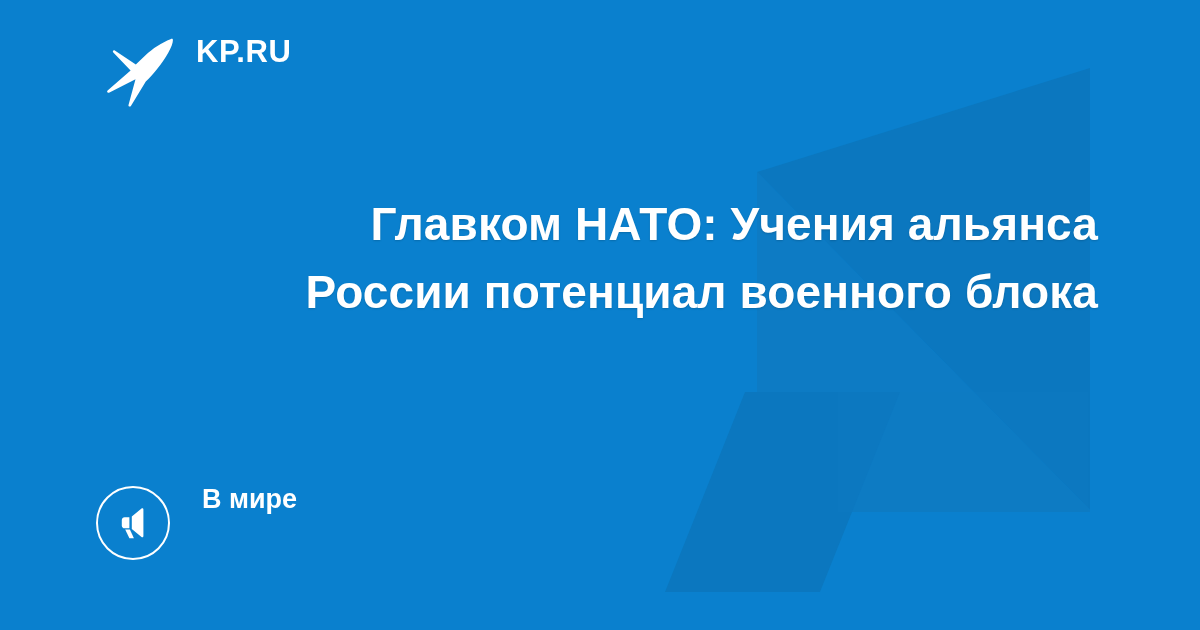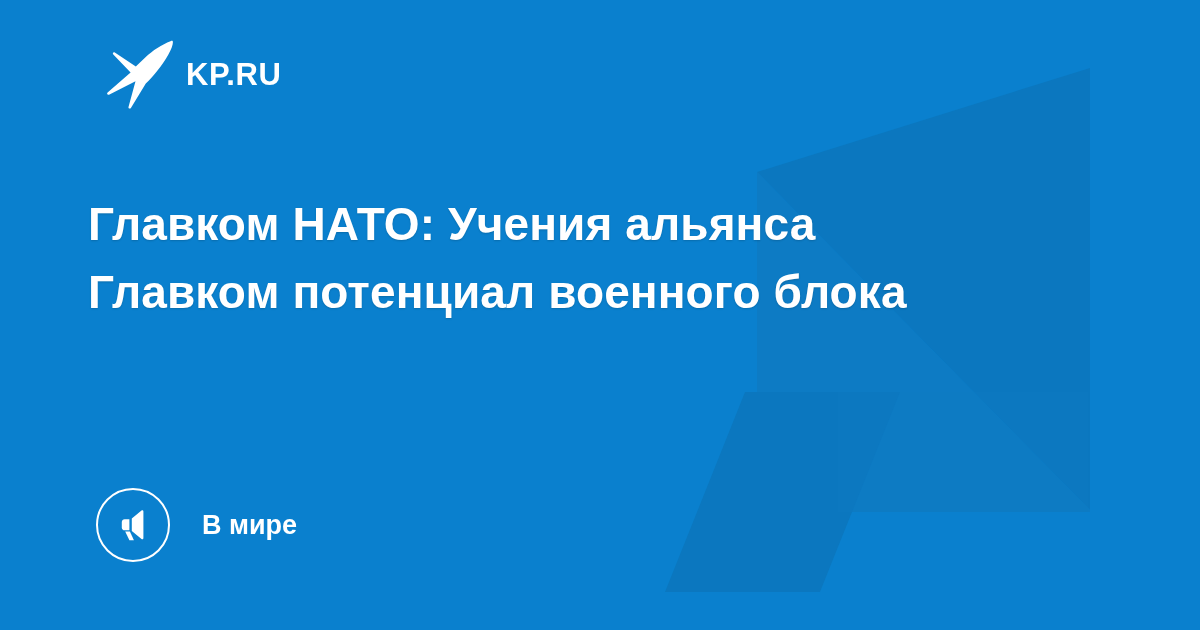--- a/index.html
+++ b/index.html
@@ -28,22 +28,22 @@
     width: 1200px;
     height: 630px;
   }
 
   
   .header {
     position: absolute;
     left: 104px;
     top: 36px;
     display: flex;
-    align-items: center;
-    gap: 12px;
+    align-items: flex-start;
+    gap: 22px;
     height: 76px;
   }
   .logo-bird {
     width: 70px;
     height: 72px;
     display: block;
     flex: none;
   }
   .logo-bird svg { display: block; width: 70px; height: 72px; }
 
@@ -62,29 +62,29 @@
     left: 88px;
     top: 190px;
     width: 1010px;
     color: #ffffff;
     font-size: 46px;
     font-weight: bold;
     line-height: 68px;
     letter-spacing: 0.1px;
     text-shadow: 0 1px 2px rgba(0,0,0,0.16);
   }
-  .headline-line { display: block; white-space: nowrap; }
+  .headline-line { display: block; white-space: nowrap; text-align: right; }
 
   
   .rubric {
     position: absolute;
     left: 96px;
     top: 486px;
     display: flex;
-    align-items: center;
+    align-items: flex-start;
     gap: 32px;
     height: 78px;
   }
   .rubric-circle {
     width: 74px;
     height: 74px;
     border: 2px solid #ffffff;
     border-radius: 50%;
     box-sizing: border-box;
     display: flex;
@@ -123,21 +123,21 @@
     <span class="logo-bird">
       <svg viewBox="0 0 70 72" xmlns="http://www.w3.org/2000/svg" aria-hidden="true">
         <path fill="#ffffff" d="M66.5 3.2 C58 6.5 48.5 12.5 41.5 19.2 L31.8 28.5 L10.8 14.6 C9.4 13.7 8.2 15.4 9.3 16.6 L26.6 34.6 L3.6 54.6 C2.4 55.6 3.6 57.4 5 56.7 L31.5 43.2 L24.5 68.9 C24.1 70.4 26.1 71.2 26.9 69.9 L41.8 45.4 C49.4 38.6 58.5 26.8 64.4 16.5 C67.3 11.4 68.9 6.8 68.9 4.2 C68.9 2.6 68 2.6 66.5 3.2 Z"></path>
       </svg>
     </span>
     <span class="brand">KP.RU</span>
   </div>
 
   <div class="headline">
     <span class="headline-line">Главком НАТО: Учения альянса</span>
-    <span class="headline-line">Главком потенциал военного блока</span>
+    <span class="headline-line">России потенциал военного блока</span>
   </div>
 
   <div class="rubric">
     <span class="rubric-circle">
       <svg viewBox="0 0 36 36" xmlns="http://www.w3.org/2000/svg" aria-hidden="true">
         <path fill="#ffffff" d="M28.4 4.6 C28.4 3.4 27.3 2.9 26.5 3.6 L16.8 11.5 L16.8 24.0 L26.5 31.9 C27.3 32.6 28.4 32.1 28.4 30.9 Z"></path>
         <path fill="#ffffff" d="M14.4 12.2 L9.6 12.2 C8.0 12.2 6.8 13.5 6.8 15.1 L6.8 20.4 C6.8 22.0 8.0 23.3 9.6 23.3 L14.4 23.3 Z"></path>
         <path fill="#ffffff" d="M10.2 24.6 L14.9 24.6 L18.9 33.3 L14.4 33.3 Z"></path>
       </svg>
     </span>

